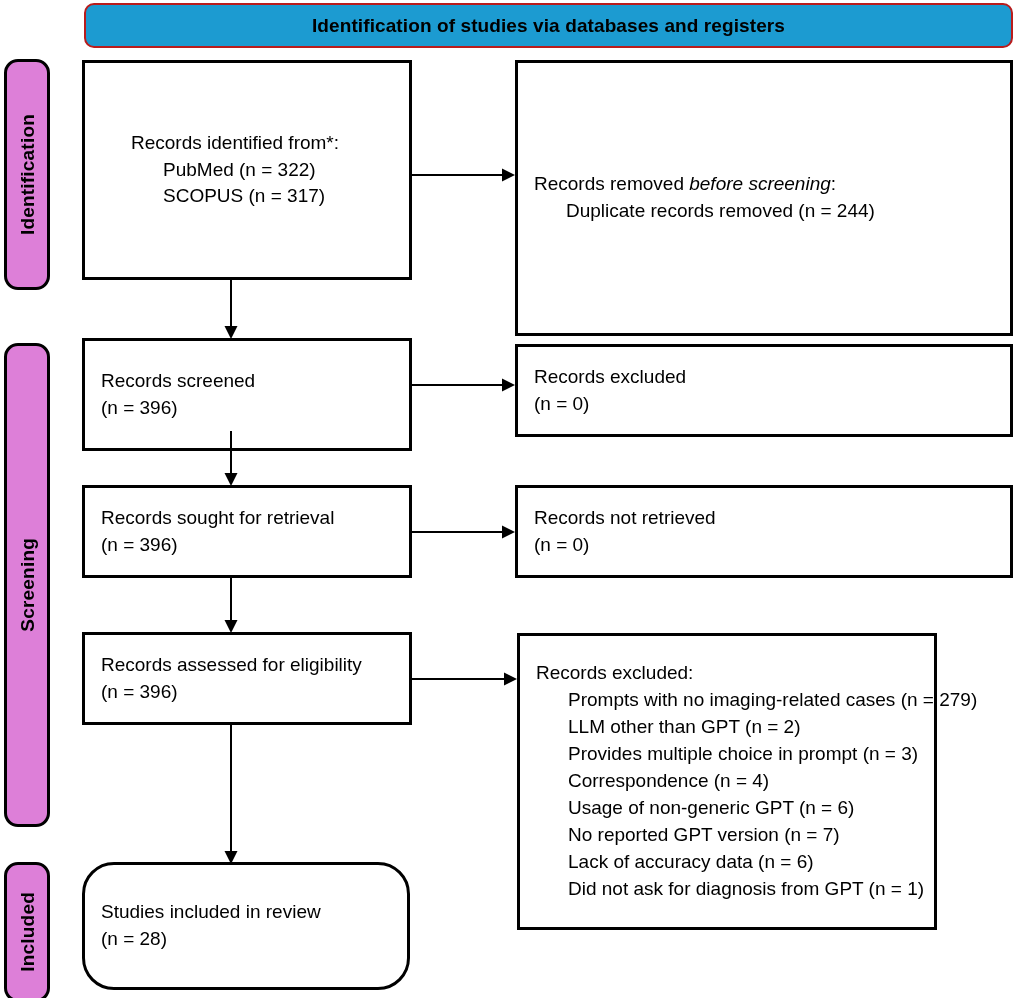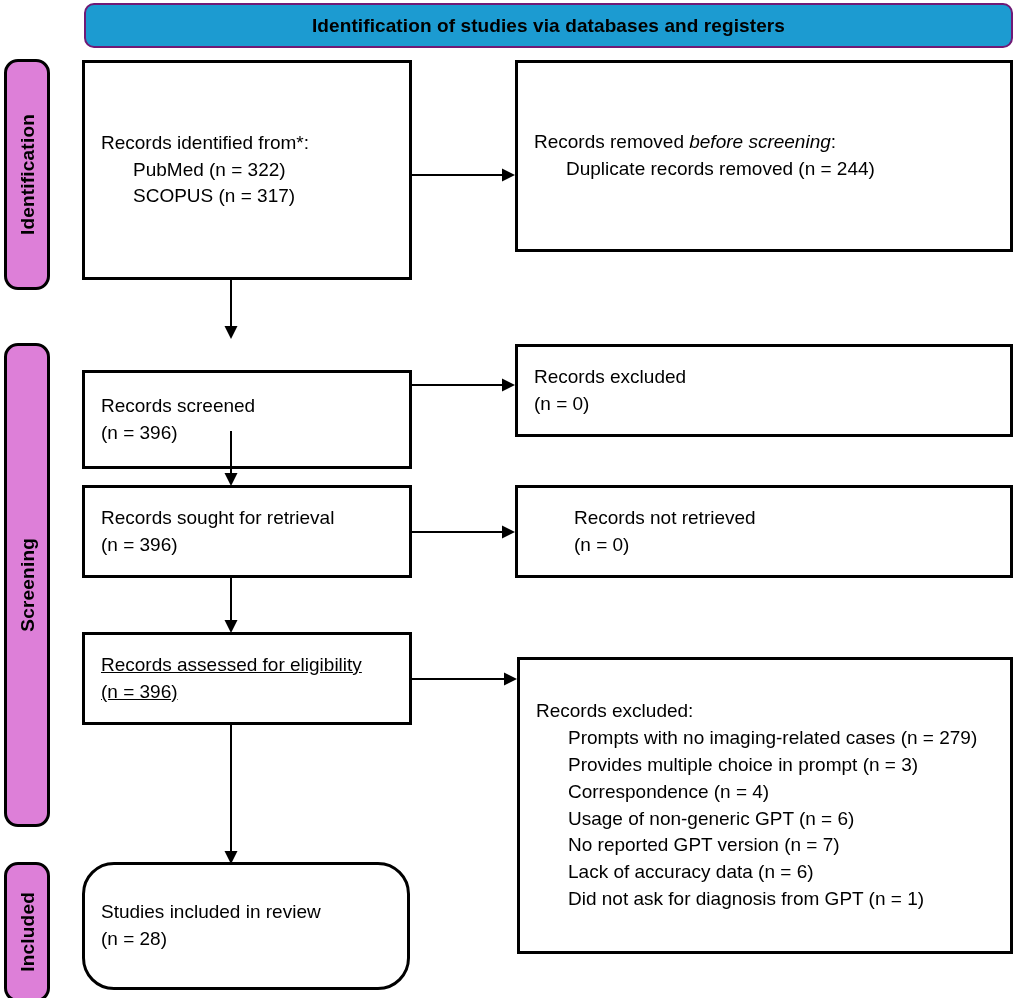--- a/index.html
+++ b/index.html
@@ -37,21 +37,21 @@
     color: #000000;
     letter-spacing: 0.2px;
     white-space: nowrap;
     line-height: 1;
   }
 
   
   .banner {
     position: absolute;
     background: #1C9BD1;
-    border: 2px solid #701a75;
+    border: 2px solid #b91c1c;
     border-radius: 10px;
     box-sizing: border-box;
     display: flex;
     align-items: center;
     justify-content: center;
     color: #000000;
     font-weight: bold;
     font-size: 19px;
     letter-spacing: 0.1px;
   }
@@ -105,50 +105,50 @@
   </div>
 
   <div class="phase-bar" style="left:4px; top:862px; width:46px; height:140px;">
     <span class="phase-label">Included</span>
   </div>
 
   <div class="banner" style="left:84px; top:3px; width:929px; height:45px;">
     <span>Identification of studies via databases and registers</span>
   </div>
 
-  <div class="flow-box" style="left:82px; top:60px; width:330px; height:220px;">
+  <div class="flow-box" style="left:82px; top:60px; width:330px; height:220px;padding-left:30px;">
     <div class="box-text">
       <div class="line">Records identified from*:</div>
       <div class="line indent">PubMed (n = 322)</div>
       <div class="line indent">SCOPUS (n = 317)</div>
     </div>
   </div>
 
-  <div class="flow-box" style="left:515px; top:60px; width:498px; height:192px;">
+  <div class="flow-box" style="left:515px; top:60px; width:498px; height:276px;">
     <div class="box-text">
       <div class="line"><span>Records removed </span><span class="it">before screening</span><span>:</span></div>
       <div class="line indent">Duplicate records removed (n = 244)</div>
     </div>
   </div>
 
   <div class="conn" style="left:412px; top:168px; width:105px; height:14px;">
     <svg width="105" height="14" viewBox="0 0 105 14" aria-hidden="true">
       <line x1="0" y1="7" x2="90" y2="7" stroke="#000" stroke-width="2"></line>
       <polygon points="90,0.5 103,7 90,13.5" fill="#000"></polygon>
     </svg>
   </div>
 
   <div class="conn" style="left:224px; top:280px; width:14px; height:60px;">
     <svg width="14" height="60" viewBox="0 0 14 60" aria-hidden="true">
       <line x1="7" y1="0" x2="7" y2="46" stroke="#000" stroke-width="2"></line>
       <polygon points="0.5,46 13.5,46 7,59" fill="#000"></polygon>
     </svg>
   </div>
 
-  <div class="flow-box" style="left:82px; top:338px; width:330px; height:99px;margin-top:32px;">
+  <div class="flow-box" style="left:82px; top:338px; width:330px; height:113px;">
     <div class="box-text">
       <div class="line">Records screened</div>
       <div class="line">(n = 396)</div>
     </div>
   </div>
 
   <div class="flow-box" style="left:515px; top:338px; width:498px; height:93px;margin-top:6px;">
     <div class="box-text">
       <div class="line">Records excluded</div>
       <div class="line">(n = 0)</div>
@@ -169,52 +169,53 @@
     </svg>
   </div>
 
   <div class="flow-box" style="left:82px; top:485px; width:330px; height:93px;">
     <div class="box-text">
       <div class="line">Records sought for retrieval</div>
       <div class="line">(n = 396)</div>
     </div>
   </div>
 
-  <div class="flow-box" style="left:515px; top:485px; width:498px; height:93px;padding-left:40px;">
+  <div class="flow-box" style="left:515px; top:485px; width:498px; height:93px;">
     <div class="box-text">
       <div class="line">Records not retrieved</div>
       <div class="line">(n = 0)</div>
     </div>
   </div>
 
   <div class="conn" style="left:412px; top:525px; width:105px; height:14px;">
     <svg width="105" height="14" viewBox="0 0 105 14" aria-hidden="true">
       <line x1="0" y1="7" x2="90" y2="7" stroke="#000" stroke-width="2"></line>
       <polygon points="90,0.5 103,7 90,13.5" fill="#000"></polygon>
     </svg>
   </div>
 
   <div class="conn" style="left:224px; top:578px; width:14px; height:56px;">
     <svg width="14" height="56" viewBox="0 0 14 56" aria-hidden="true">
       <line x1="7" y1="0" x2="7" y2="42" stroke="#000" stroke-width="2"></line>
       <polygon points="0.5,42 13.5,42 7,55" fill="#000"></polygon>
     </svg>
   </div>
 
-  <div class="flow-box" style="left:82px; top:632px; width:330px; height:93px;text-decoration:underline;">
+  <div class="flow-box" style="left:82px; top:632px; width:330px; height:93px;">
     <div class="box-text">
       <div class="line">Records assessed for eligibility</div>
       <div class="line">(n = 396)</div>
     </div>
   </div>
 
-  <div class="flow-box" style="left:517px; top:633px; width:496px; height:297px;margin-top:24px;">
+  <div class="flow-box" style="left:517px; top:633px; width:420px; height:297px;">
     <div class="box-text">
       <div class="line">Records excluded:</div>
       <div class="line indent">Prompts with no imaging-related cases (n = 279)</div>
+      <div class="line indent">LLM other than GPT (n = 2)</div>
       <div class="line indent">Provides multiple choice in prompt (n = 3)</div>
       <div class="line indent">Correspondence (n = 4)</div>
       <div class="line indent">Usage of non-generic GPT (n = 6)</div>
       <div class="line indent">No reported GPT version (n = 7)</div>
       <div class="line indent">Lack of accuracy data (n = 6)</div>
       <div class="line indent">Did not ask for diagnosis from GPT (n = 1)</div>
     </div>
   </div>
 
   <div class="conn" style="left:412px; top:672px; width:107px; height:14px;">

